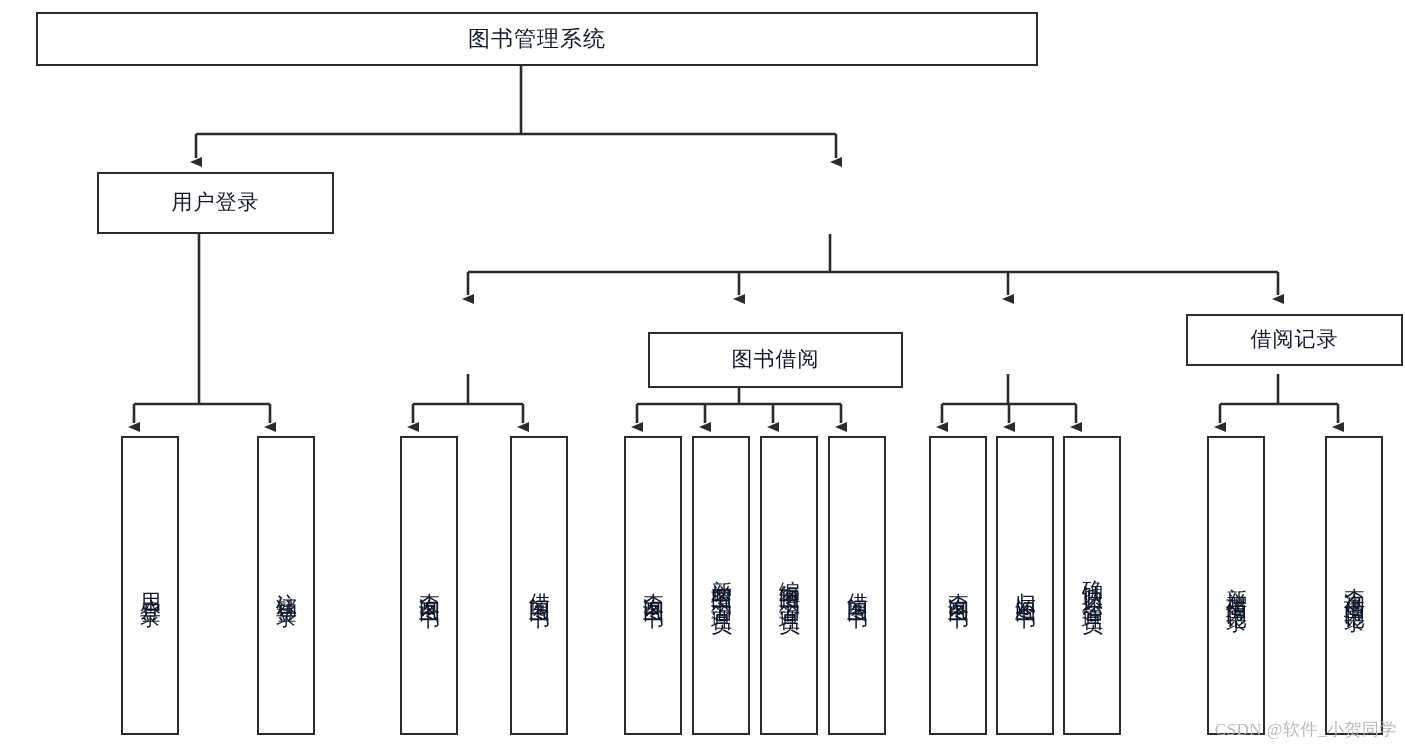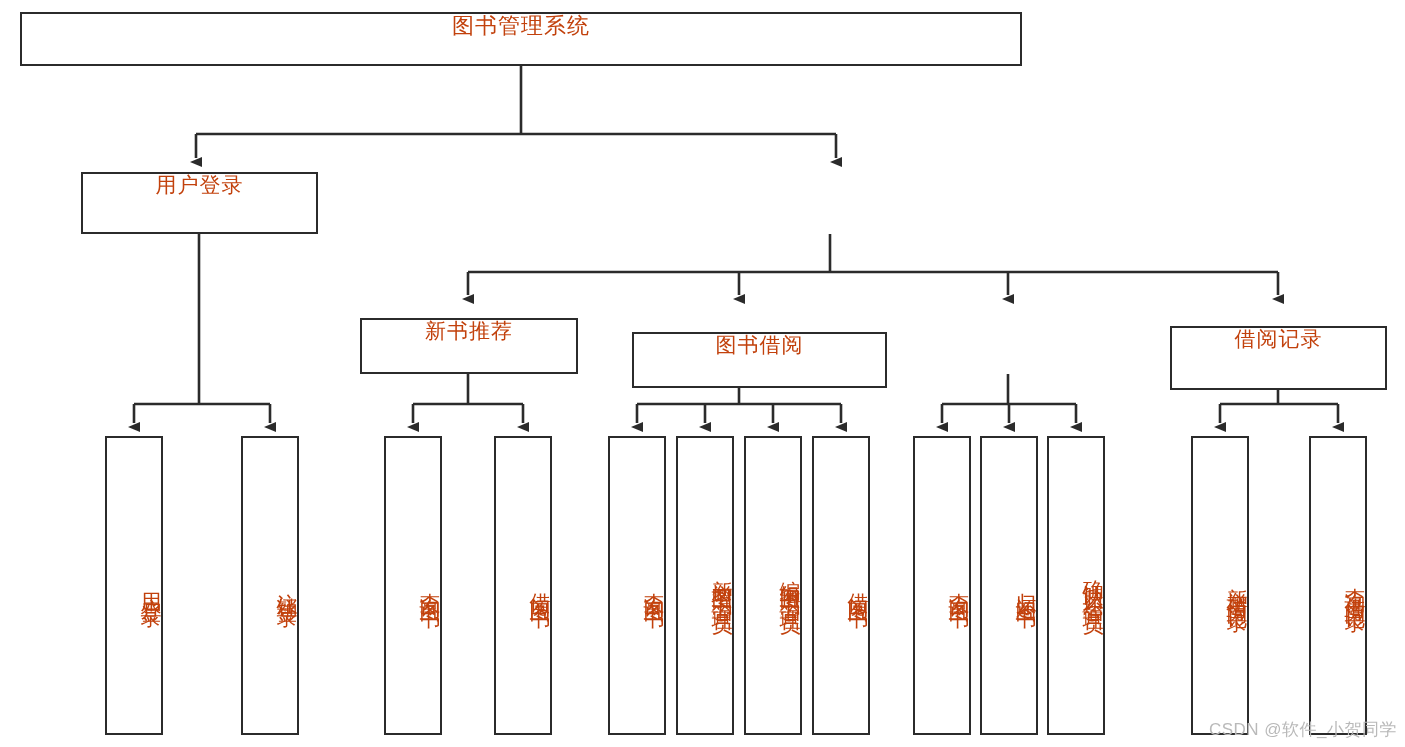--- a/index.html
+++ b/index.html
@@ -22,22 +22,24 @@
     width: 1405px;
     height: 747px;
     pointer-events: none;
   }
   .node {
     position: absolute;
     box-sizing: border-box;
     border: 2px solid #2b2b2b;
     background: #ffffff;
     display: flex;
+    align-items: center;
     justify-content: center;
-    color: #c2410c;
+    color: #0f172a;
+    margin-left: 16px;
   }
   .node.horiz {
     font-size: 21px;
     letter-spacing: 1px;
     line-height: 1.1;
   }
   .node.root {
     font-size: 22px;
   }
   .node.vert {
@@ -54,21 +56,21 @@
     white-space: nowrap;
   }
   .watermark {
     position: absolute;
     right: 8px;
     bottom: 6px;
     font-size: 17px;
     color: #b9b9b9;
     letter-spacing: 0.5px;
     white-space: nowrap;
-    font-family: Liberation Sans, sans-serif;
+    font-family: Liberation Serif, serif;
   }
 </style>
 </head>
 <body>
 
 <div id="canvas">
 
   <svg class="edges" viewBox="0 0 1405 747">
     <defs>
       <marker id="arrow" markerWidth="10" markerHeight="12" refX="1" refY="6" orient="auto" markerUnits="userSpaceOnUse">
@@ -120,27 +122,24 @@
   </svg>
 
   <div class="node horiz root" style="left:20px; top:12px; width:1002px; height:54px;">
     <span>图书管理系统</span>
   </div>
 
   <div class="node horiz" style="left:81px; top:172px; width:237px; height:62px;">
     <span>用户登录</span>
   </div>
 
-  <div class="node horiz" style="left:360px; top:318px; width:218px; height:56px;">
-    <span>新书推荐</span>
-  </div>
   <div class="node horiz" style="left:632px; top:332px; width:255px; height:56px;">
     <span>图书借阅</span>
   </div>
-  <div class="node horiz" style="left:1170px; top:326px; width:217px; height:64px;">
+  <div class="node horiz" style="left:1170px; top:314px; width:217px; height:52px;">
     <span>借阅记录</span>
   </div>
 
   <div class="node vert" style="left:105px; top:436px; width:58px; height:299px;">
     <span class="vlabel">用户登录</span>
   </div>
   <div class="node vert" style="left:241px; top:436px; width:58px; height:299px;">
     <span class="vlabel">注销登录</span>
   </div>
 

